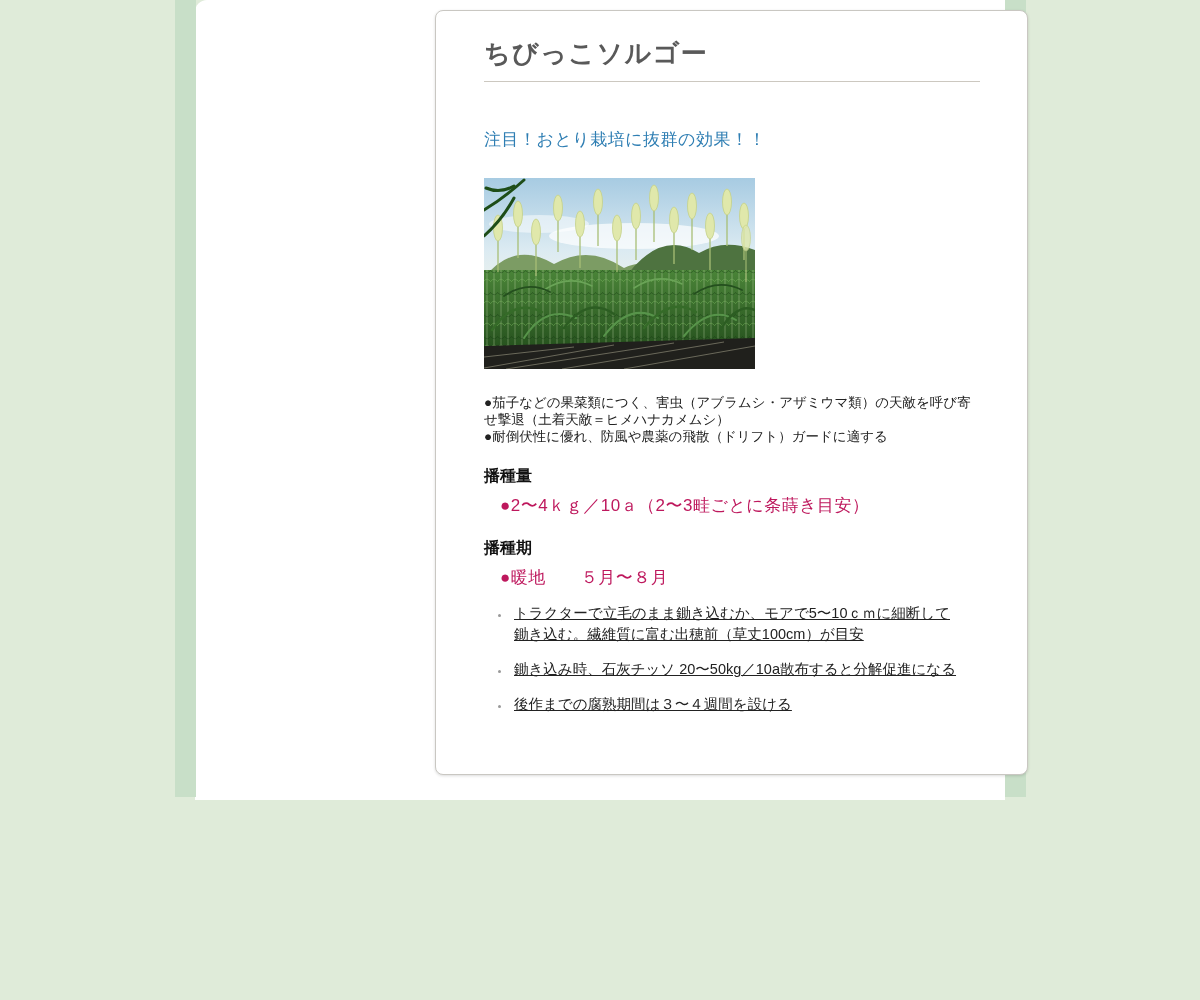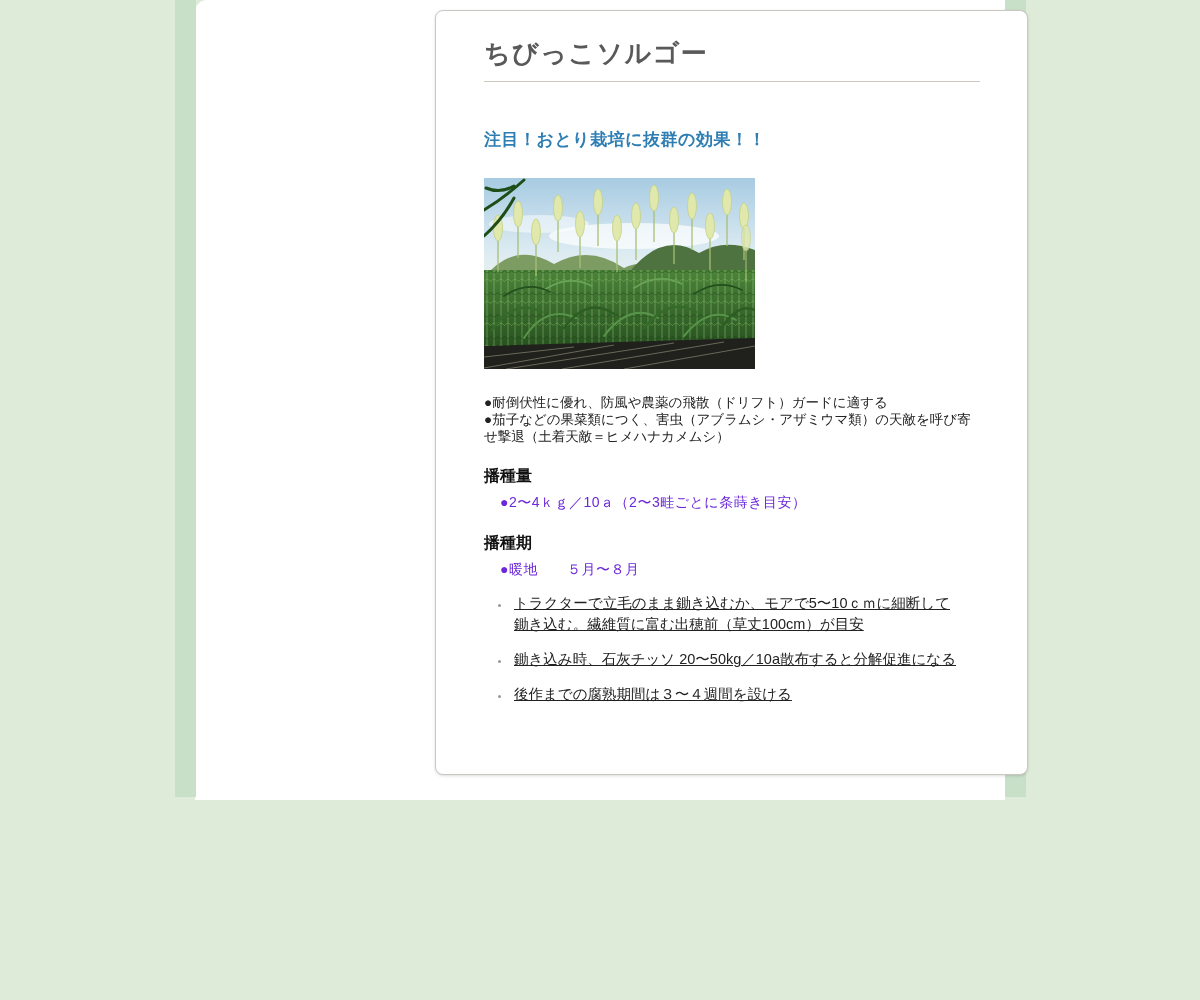--- a/index.html
+++ b/index.html
@@ -39,21 +39,21 @@
     font-weight: bold;
     line-height: 1.15;
     letter-spacing: 1.5px;
     color: #595959;
     border-bottom: 1px solid #ccc8c0;
     padding-bottom: 12px;
   }
   .highlight-heading {
     margin: 46px 0 12px 0;
     font-size: 17px;
-    font-weight: bold;
+    font-weight: normal;
     letter-spacing: 0.5px;
     color: #2e7eb3;
   }
   .photo {
     display: block;
     margin-top: 27px;
     width: 271px; height: 191px;
   }
   .intro {
     margin-top: 25px;
@@ -64,22 +64,22 @@
   }
   .section-heading {
     margin-top: 21px;
     font-size: 16px;
     font-weight: bold;
     color: #111;
   }
   .section-line {
     margin-top: 7px;
     padding-left: 16px;
-    font-size: 14px;
-    color: #6d28d9;
+    font-size: 17px;
+    color: #be185d;
     letter-spacing: 0.5px;
   }
   .plow-list {
     margin: 2px 0 0 0;
     padding-left: 27px;
     width: 480px;
     font-size: 14.5px;
     line-height: 21px;
     color: #222;
   }
@@ -166,22 +166,22 @@
     <g stroke="#7d7b6a" stroke-width="1" opacity="0.8">
       <path d="M0,190 L130,167"></path>
       <path d="M22,191 L190,165"></path>
       <path d="M78,191 L240,164"></path>
       <path d="M140,191 L271,168"></path>
       <path d="M0,179 L90,169"></path>
     </g>
   </svg>
 
   <div class="intro">
+    <div>●茄子などの果菜類につく、害虫（アブラムシ・アザミウマ類）の天敵を呼び寄せ撃退（土着天敵＝ヒメハナカメムシ）</div>
     <div>●耐倒伏性に優れ、防風や農薬の飛散（ドリフト）ガードに適する</div>
-    <div>●茄子などの果菜類につく、害虫（アブラムシ・アザミウマ類）の天敵を呼び寄せ撃退（土着天敵＝ヒメハナカメムシ）</div>
   </div>
 
   <div class="section-heading">播種量</div>
   <div class="section-line">●2〜4ｋｇ／10ａ（2〜3畦ごとに条蒔き目安）</div>
 
   <div class="section-heading">播種期</div>
   <div class="section-line">●暖地　　５月〜８月</div>
 
   <ul class="plow-list">
     <li>トラクターで立毛のまま鋤き込むか、モアで5〜10ｃｍに細断して鋤き込む。繊維質に富む出穂前（草丈100cm）が目安</li>

